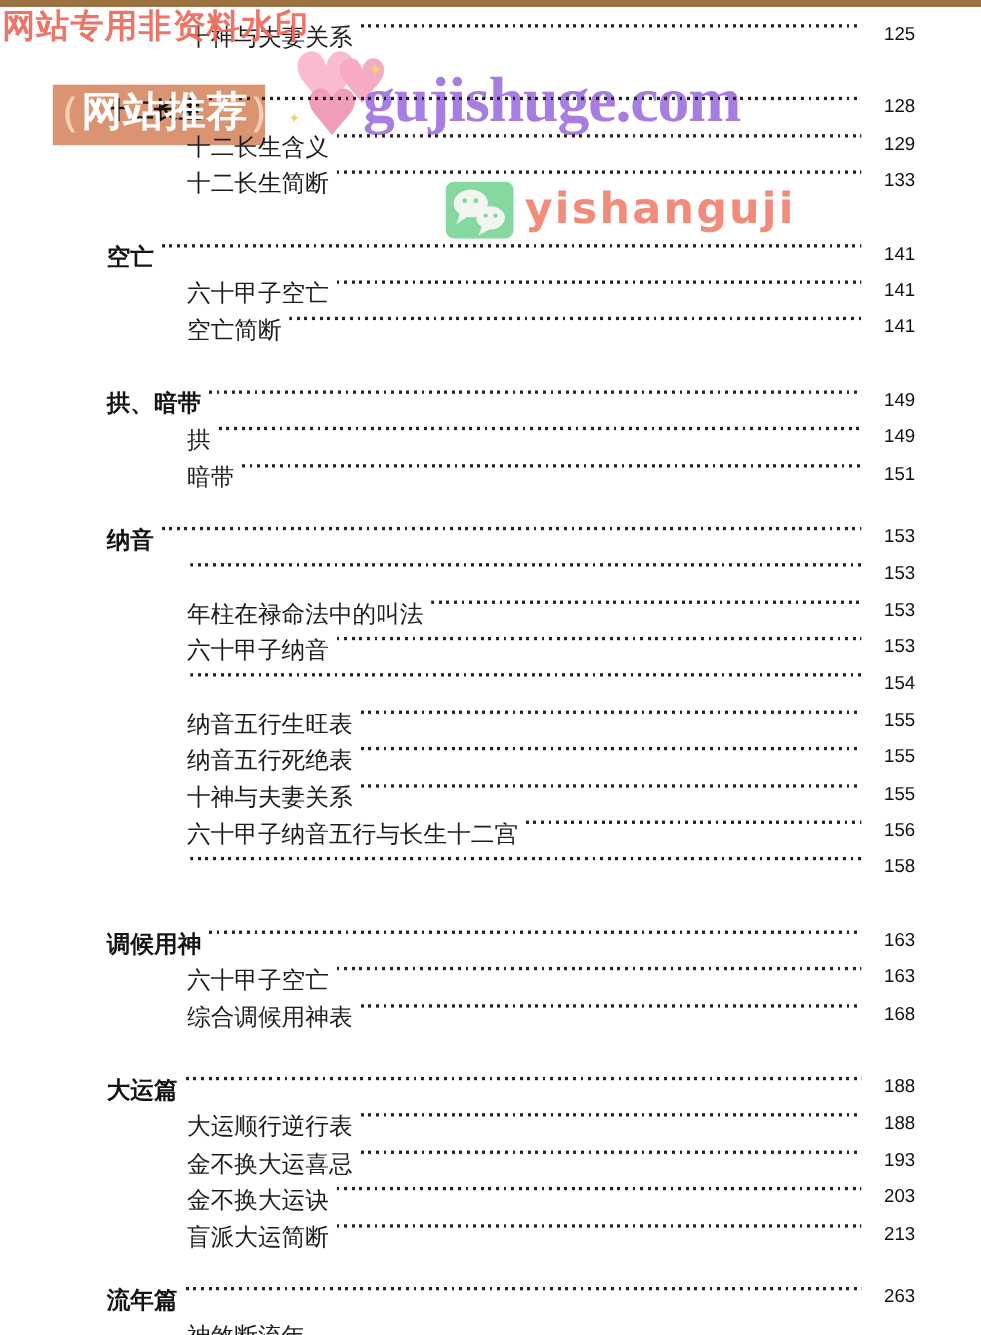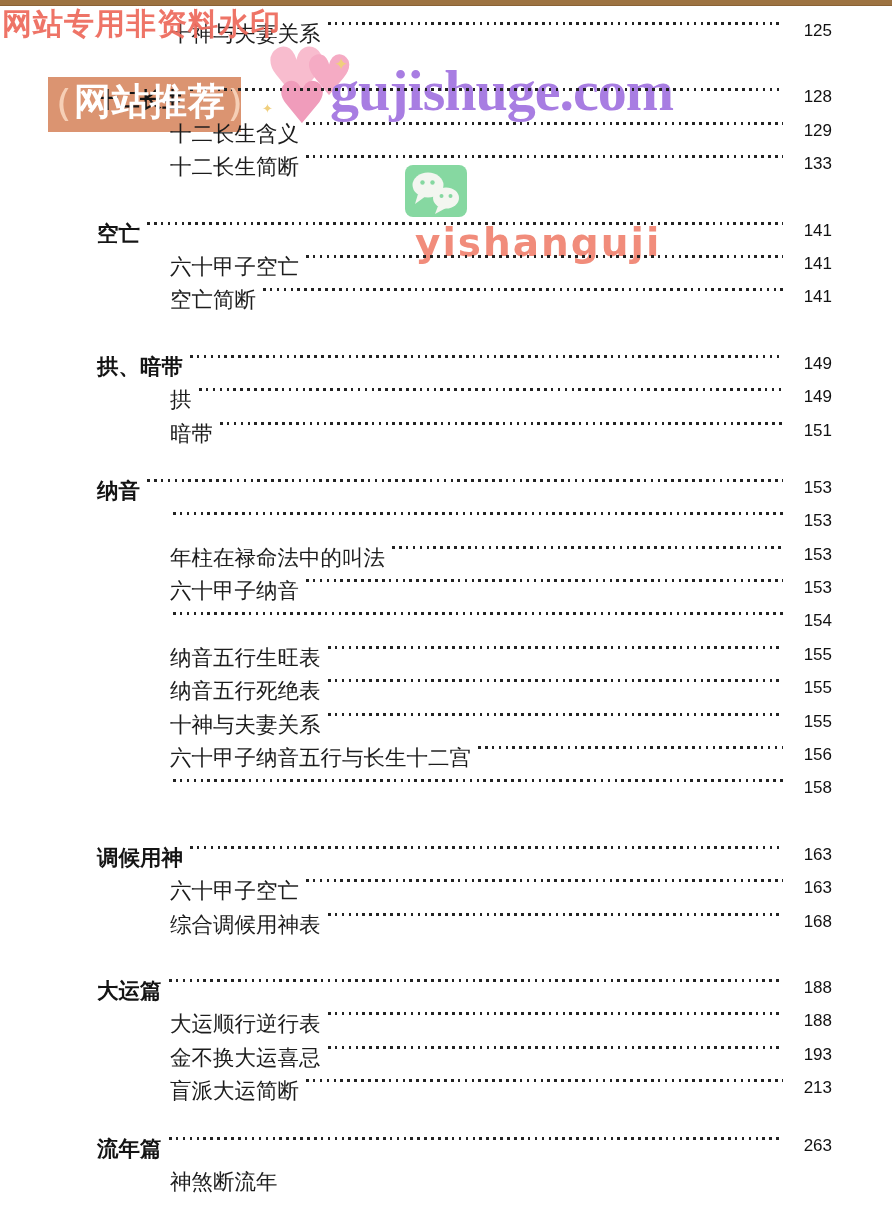--- a/index.html
+++ b/index.html
@@ -41,21 +41,21 @@
   .spark-1{left:72px;top:20px;font-size:17px;color:#f0cf7d;}
   .spark-2{left:0px;top:66px;font-size:13px;color:#f0cf7d;}
   
   .site-url{
     position:absolute;left:330px;top:62px;z-index:0;
     font-family:"Liberation Serif","DejaVu Serif",serif;
     font-weight:700;font-size:58px;line-height:1;color:#a87de2;
     letter-spacing:-1px;white-space:nowrap;
   }
   
-  .wechat{position:absolute;left:405px;top:165px;z-index:0;display:flex;align-items:flex-start;flex-direction:column;}
+  .wechat{position:absolute;left:405px;top:165px;z-index:0;display:flex;align-items:flex-start;}
   .wechat-id{
     margin-left:10px;margin-top:6px;
     font-family:"DejaVu Sans","Liberation Sans",sans-serif;
     font-weight:700;font-size:39px;line-height:1;color:#f18c7b;letter-spacing:2px;
   }
   
   .toc{position:relative;z-index:1;padding-top:5px;}
   .section{margin-top:33px;}
   .section.first{margin-top:17px;}
   .section.tight{margin-top:24px;}
@@ -247,20 +247,25 @@
         <span class="title">大运顺行逆行表</span>
         <span class="leader"></span>
         <span class="page">188</span>
       </div>
       <div class="row level-2">
         <span class="title">金不换大运喜忌</span>
         <span class="leader"></span>
         <span class="page">193</span>
       </div>
       <div class="row level-2">
+        <span class="title">金不换大运诀</span>
+        <span class="leader"></span>
+        <span class="page">203</span>
+      </div>
+      <div class="row level-2">
         <span class="title">盲派大运简断</span>
         <span class="leader"></span>
         <span class="page">213</span>
       </div>
     </div>
     <div class="section tight">
       <div class="row level-1">
         <span class="title">流年篇</span>
         <span class="leader"></span>
         <span class="page">263</span>

